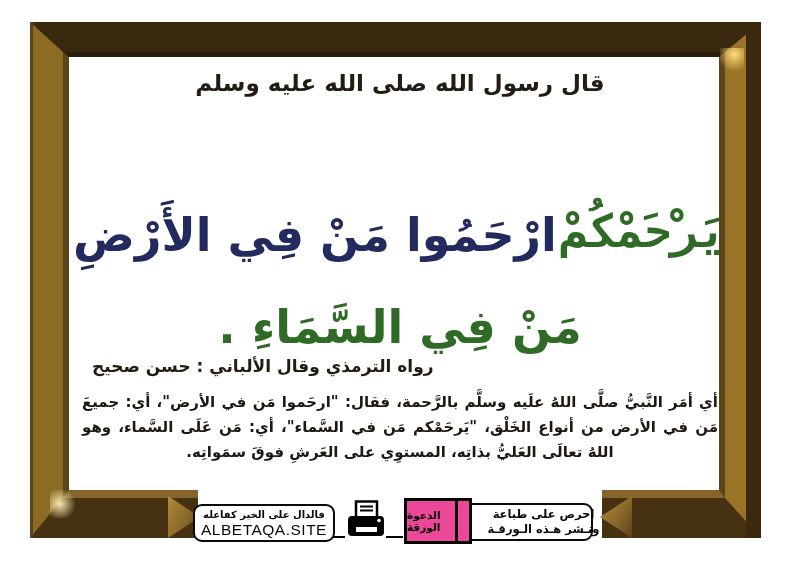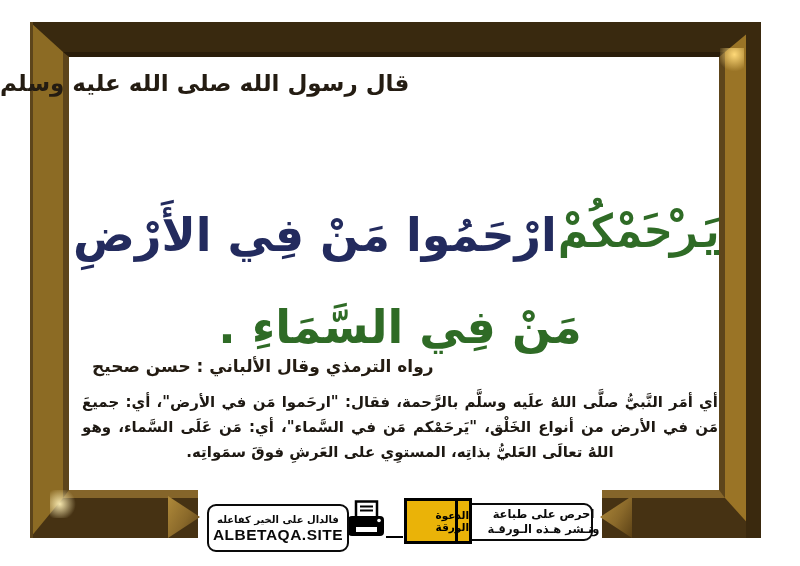--- a/index.html
+++ b/index.html
@@ -37,21 +37,21 @@
   .glint-tr{
     position:absolute;left:720px;top:48px;width:24px;height:26px;z-index:3;
     background:radial-gradient(circle at 60% 25%, #ffd978 0%, rgba(255,217,120,0) 70%);
   }
   .glint-bl{
     position:absolute;left:50px;top:490px;width:28px;height:28px;z-index:3;
     background:radial-gradient(circle at 35% 50%, #f6e7ae 0%, rgba(246,231,174,0) 70%);
   }
   
   .intro{
-    position:absolute;top:68px;left:0;width:100%;text-align:left;
+    position:absolute;top:68px;left:0;width:100%;text-align:center;
     font-size:23px;line-height:30px;font-weight:bold;color:var(--c-header_text);
     z-index:5;
   }
   .big{
     position:absolute;left:0;width:100%;text-align:center;white-space:nowrap;
     font-weight:bold;font-size:46px;line-height:90px;z-index:5;
   }
   .big1{top:100px;color:var(--c-maroon);}
   .big2{top:190px;display:flex;flex-direction:row-reverse;justify-content:center;gap:4px;}
   .big2 .navy{color:var(--c-navy);}
@@ -74,28 +74,28 @@
     background:linear-gradient(120deg,#b08a3a 0%, #8a692a 55%, #5a4015 100%);}
   .wedge-left{left:168px;clip-path:polygon(0 0, 100% 50%, 0 100%);}
   .wedge-right{left:600px;clip-path:polygon(100% 0, 0 50%, 100% 100%);}
   .badge{
     position:absolute;box-sizing:border-box;border:2px solid #0a0a0a;border-radius:9px;
     background:#fff;display:flex;flex-direction:column;align-items:center;justify-content:center;
     z-index:6;color:#0a0a0a;
   }
   .badge-print{left:462px;top:503px;width:131px;height:38px;padding-left:32px;}
   .badge-print .l1,.badge-print .l2{font-size:11.5px;line-height:15px;font-weight:bold;white-space:nowrap;}
-  .badge-site{left:207px;top:504px;width:142px;height:48px;}
+  .badge-site{left:193px;top:504px;width:142px;height:38px;}
   .badge-site .l1{font-size:10px;line-height:13px;font-weight:bold;white-space:nowrap;}
-  .badge-site .l2{font-family:"Liberation Sans",sans-serif;font-size:15.5px;line-height:17px;font-weight:bold;letter-spacing:0.5px;}
+  .badge-site .l2{font-family:"Liberation Sans",sans-serif;font-size:15.5px;line-height:17px;font-weight:normal;letter-spacing:0.5px;}
   .printer{position:absolute;left:346px;top:500px;z-index:6;}
   .logo{
     position:absolute;left:404px;top:498px;width:68px;height:46px;box-sizing:border-box;
-    border:3px solid #000;background:#eab308;display:flex;flex-direction:column;
-    align-items:flex-start;justify-content:center;z-index:6;
+    border:3px solid #000;background:#ec4899;display:flex;flex-direction:column;
+    align-items:flex-end;justify-content:center;z-index:6;
   }
   .logo .lw{font-size:10.5px;line-height:12px;font-weight:bold;color:#000;white-space:nowrap;}
   .logo-bar{position:absolute;left:455px;top:500px;width:3px;height:42px;background:#000;z-index:6;}
   .dash{position:absolute;height:2px;background:#000;z-index:6;}
   .dash-a{left:328px;top:536px;width:17px;}
   .dash-b{left:386px;top:536px;width:17px;}
 </style>
 </head>
 <body>
 

